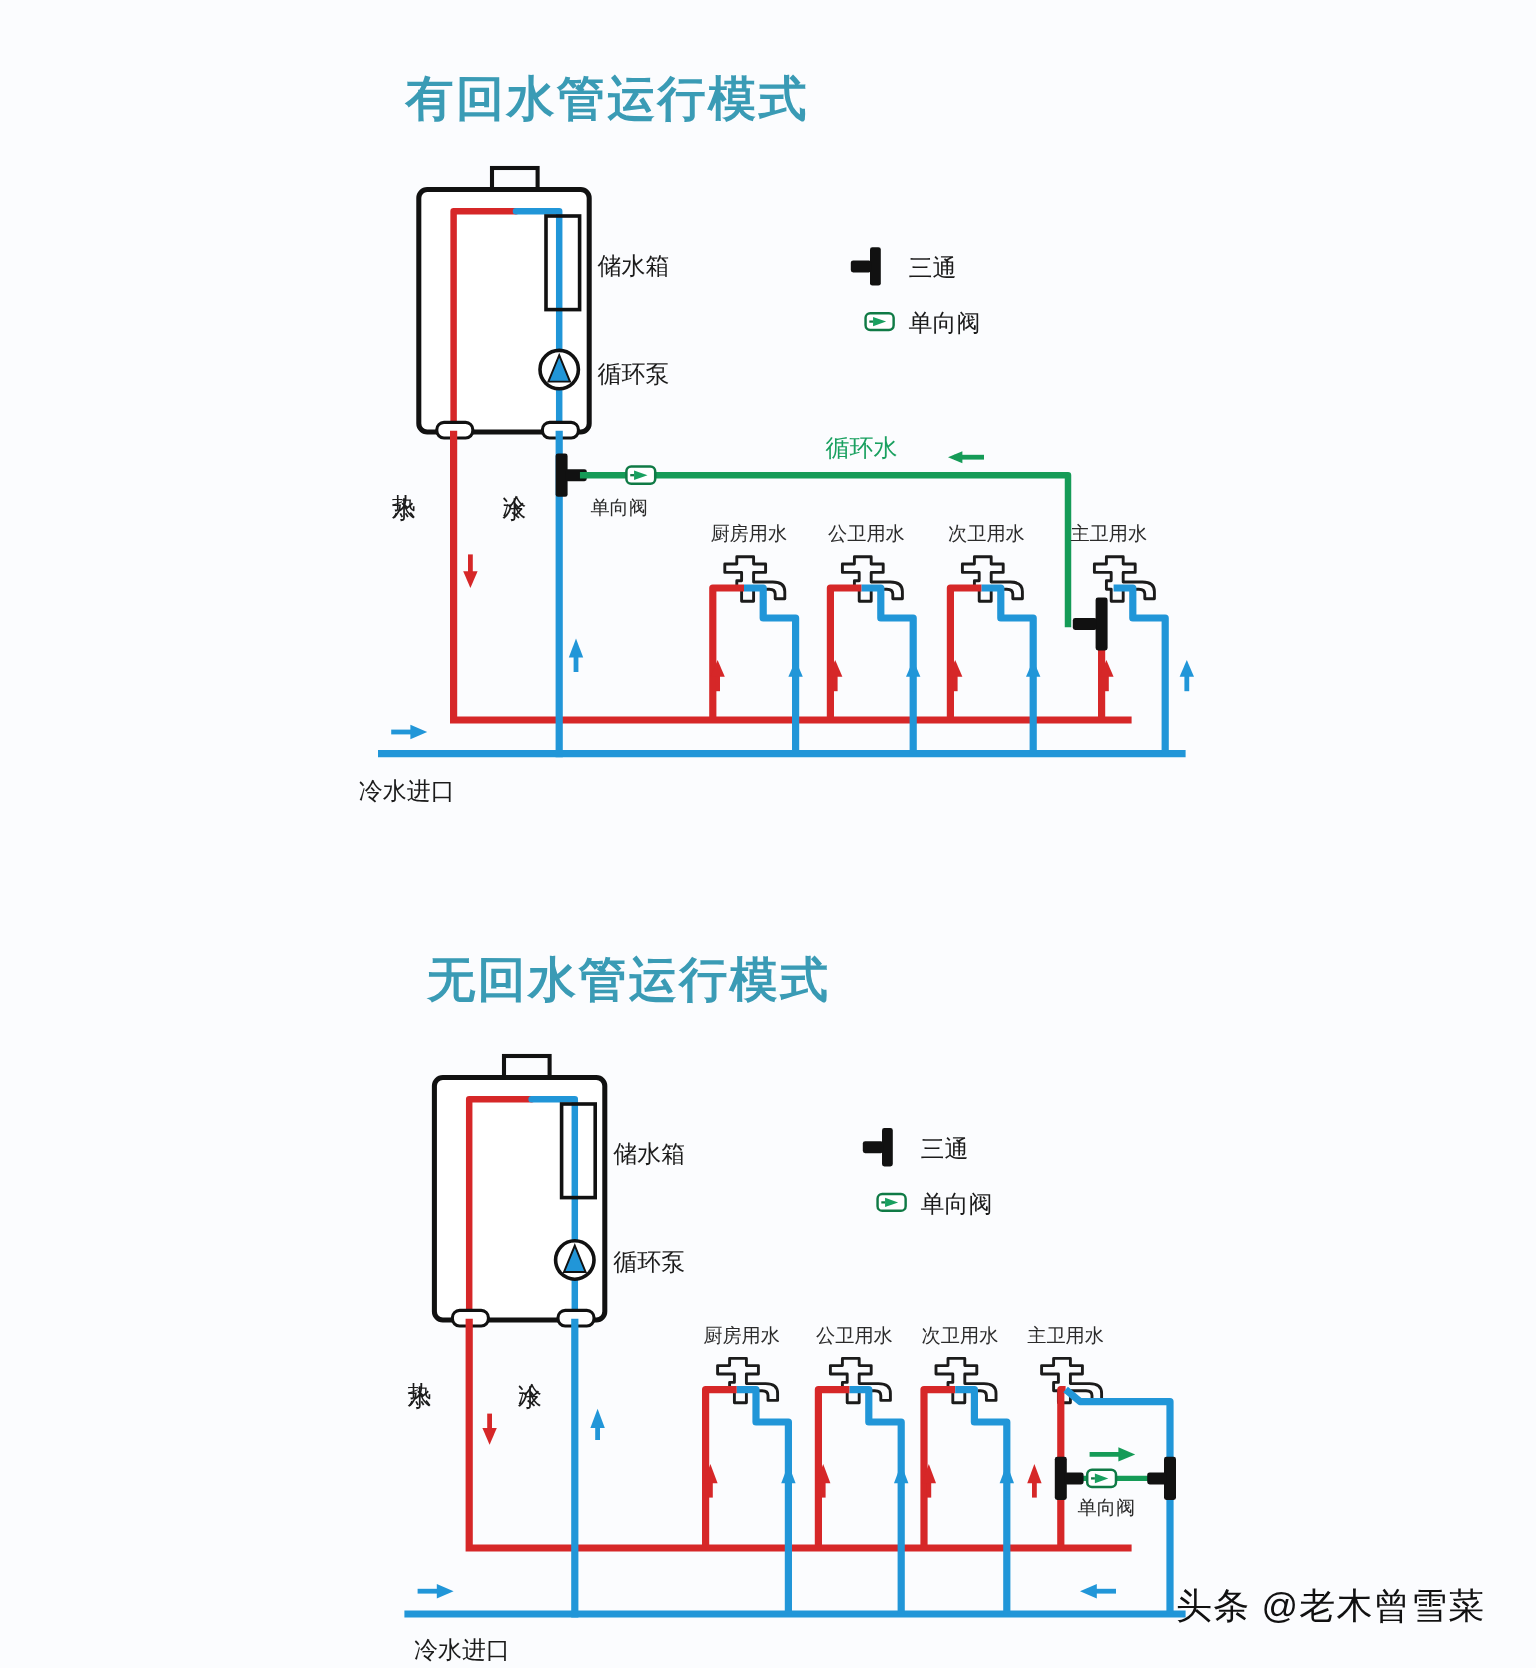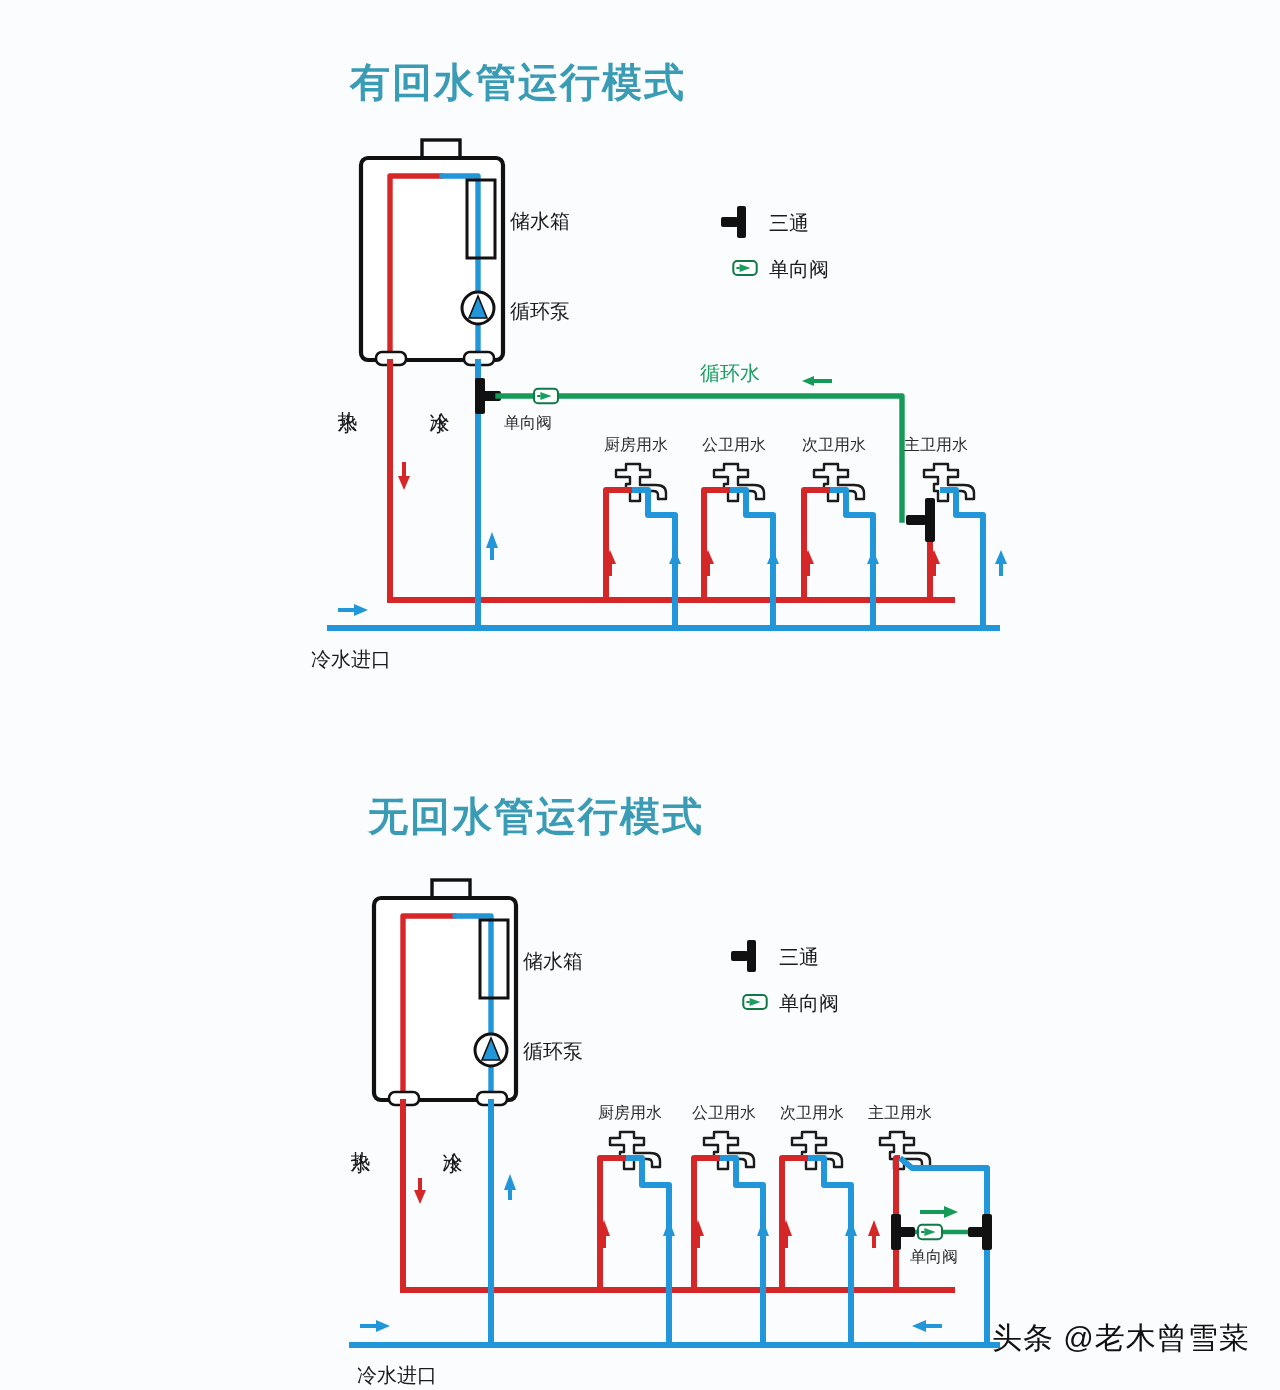--- a/index.html
+++ b/index.html
@@ -3,21 +3,21 @@
 <meta charset="utf-8">
 <style>
   html,body{margin:0;padding:0;}
   body{
     width:1280px;height:1390px;
     background:#fbfcfe;
     font-family:"Liberation Sans","DejaVu Sans",sans-serif;
     position:relative;overflow:hidden;
   }
   .stage{position:absolute;inset:0;}
-  .svg-wrap{position:absolute;left:12px;top:0;width:1093px;height:1390px;}
+  .svg-wrap{position:absolute;left:0;top:0;width:1093px;height:1390px;}
   svg{display:block;}
   .title{
     font-size:40px;font-weight:bold;letter-spacing:2px;
     fill:#3a9bb5;
   }
   .lbl{font-size:20px;fill:#1b1b1b;}
   .lbl-sm{font-size:16px;fill:#2b2b2b;}
   .lbl-green{font-size:20px;fill:#19a05f;}
   .wm{font-size:30px;fill:#111;letter-spacing:1px;}
   text{font-family:"Liberation Sans","DejaVu Sans",sans-serif;}

